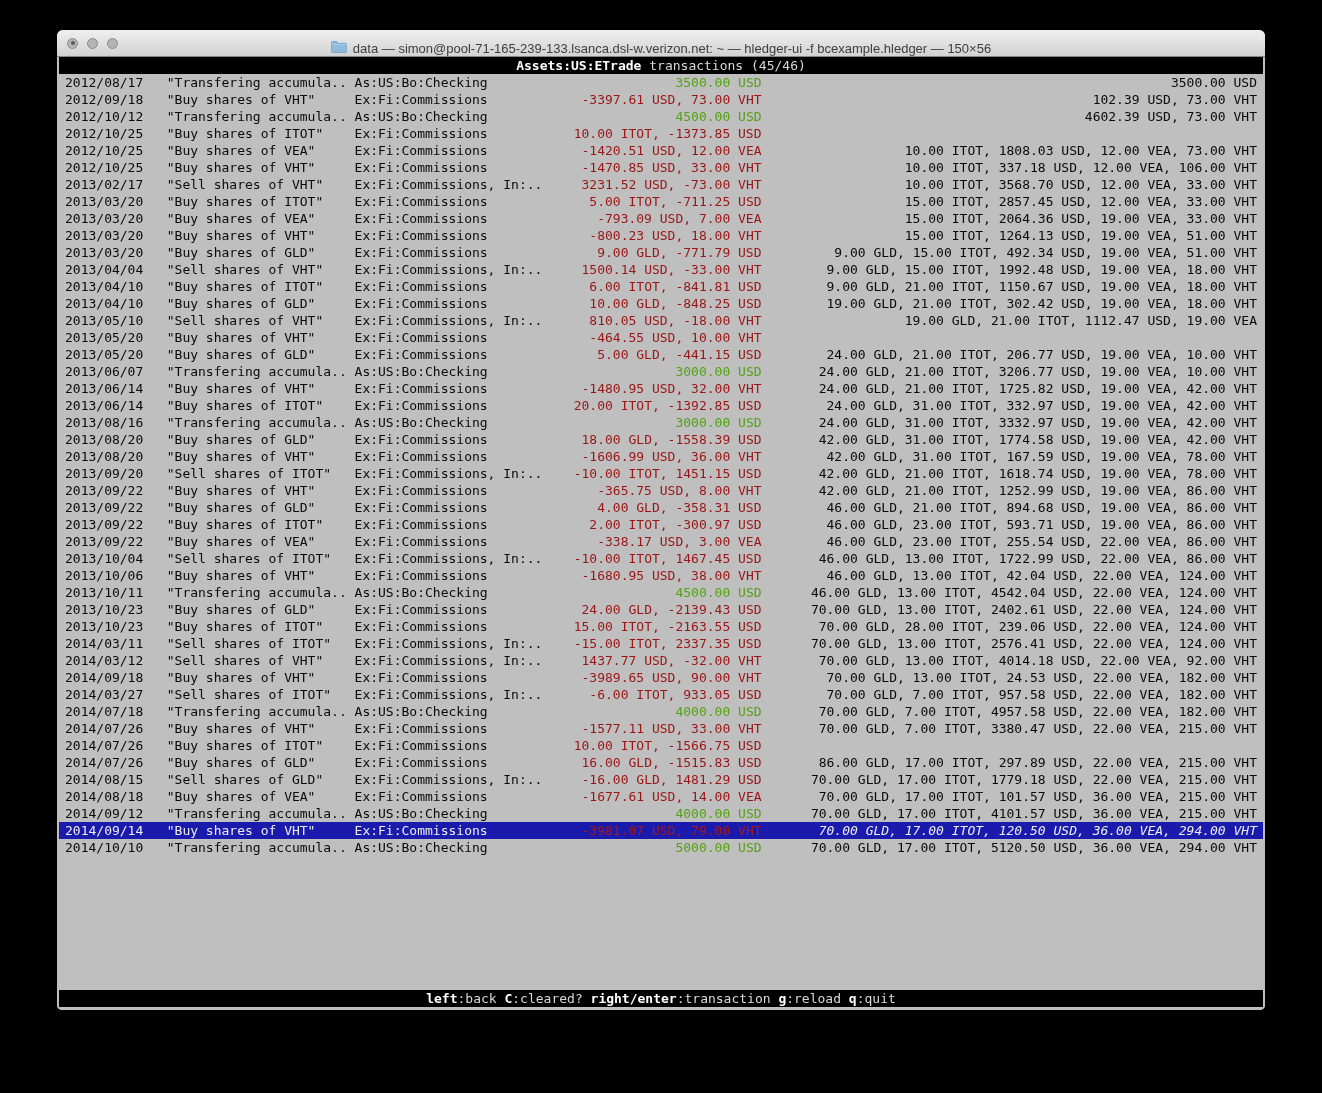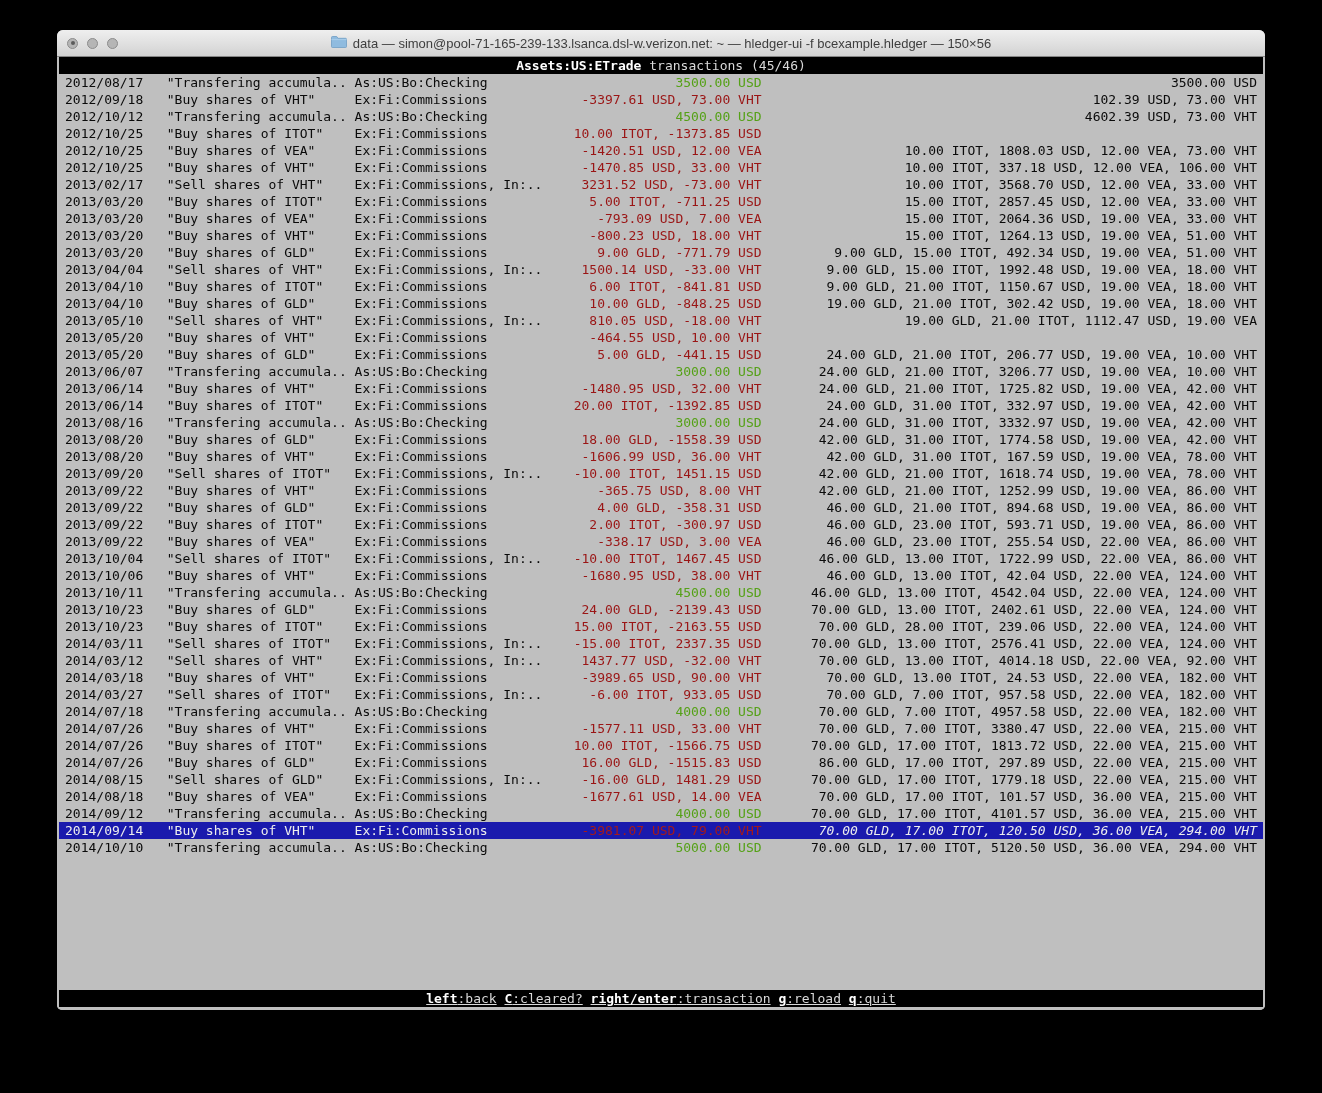--- a/index.html
+++ b/index.html
@@ -9,39 +9,39 @@
     font-family:"DejaVu Sans Mono", monospace;
   }
   .window {
     position:absolute; left:57px; top:30px; width:1208px; height:980px;
     border-radius:6px 6px 5px 5px; overflow:hidden; background:#bfbfbf;
     box-shadow:0 12px 40px rgba(0,0,0,0.6);
   }
   .titlebar {
     height:26px; background:linear-gradient(#efefef,#d2d2d2);
     border-bottom:1px solid #858585; position:relative;
-    display:flex; align-items:center; justify-content:center;
+    display:flex; align-items:flex-end; justify-content:center;
     font:13px "Liberation Sans", sans-serif; color:#3e3e3e;
   }
   .lights { position:absolute; left:10px; top:0; height:100%; display:flex; align-items:center; gap:9px; }
   .light { width:11px; height:11px; border-radius:50%; background:#b5b5b5; border:1px solid #8c8c8c; box-sizing:border-box; position:relative; }
   .light.close::after { content:""; position:absolute; left:2.5px; top:2.5px; width:4px; height:4px; border-radius:50%; background:#5b5b5b; }
   .folder { display:inline-block; vertical-align:-2px; margin-right:6px; }
   .term {
     position:absolute; top:27px; left:0; right:0; bottom:0;
     background:#bfbfbf; font:13px/17px "DejaVu Sans Mono", monospace;
     color:#0a0a0a; padding:0 2px;
   }
   .bar { height:17px; background:#000; color:#d9d9d9; display:flex; align-items:center;flex-direction:column; }
   .bar .rule { flex:1 1 auto; height:2px; background:#dcdcdc; }
   .bar .txt { flex:0 0 auto; margin:0 7px; white-space:pre; }
   .bar b { color:#fff; font-weight:bold; }
   .topbar b { margin-right:1ch; }
   .footerbar { position:absolute; left:2px; right:2px; bottom:3px; }
-  .keyhint { white-space:pre;text-decoration:underline; }
+  .keyhint { white-space:pre; }
   .keyhint + .keyhint { margin-left:1ch; }
   .rows {}
   .trow { height:17px; display:flex; padding:0 6px; white-space:pre; overflow:hidden; }
   .c-date   { flex:0 0 13ch; }
   .c-desc   { flex:0 0 24ch; }
   .c-acct   { flex:0 0 25ch; }
   .c-change { flex:0 0 27ch; text-align:right; }
   .c-bal    { flex:1 1 auto; text-align:right; }
   .negative { color:#9a1515; }
   .positive { color:#55a117; }
@@ -315,21 +315,21 @@
     <span class="c-bal">70.00 GLD, 13.00 ITOT, 2576.41 USD, 22.00 VEA, 124.00 VHT</span>
   </div>
         <div class="trow">
     <span class="c-date">2014/03/12</span>
     <span class="c-desc">"Sell shares of VHT"</span>
     <span class="c-acct">Ex:Fi:Commissions, In:..</span>
     <span class="c-change negative">1437.77 USD, -32.00 VHT</span>
     <span class="c-bal">70.00 GLD, 13.00 ITOT, 4014.18 USD, 22.00 VEA, 92.00 VHT</span>
   </div>
         <div class="trow">
-    <span class="c-date">2014/03/18</span>
+    <span class="c-date">2014/09/18</span>
     <span class="c-desc">"Buy shares of VHT"</span>
     <span class="c-acct">Ex:Fi:Commissions</span>
     <span class="c-change negative">-3989.65 USD, 90.00 VHT</span>
     <span class="c-bal">70.00 GLD, 13.00 ITOT, 24.53 USD, 22.00 VEA, 182.00 VHT</span>
   </div>
         <div class="trow">
     <span class="c-date">2014/03/27</span>
     <span class="c-desc">"Sell shares of ITOT"</span>
     <span class="c-acct">Ex:Fi:Commissions, In:..</span>
     <span class="c-change negative">-6.00 ITOT, 933.05 USD</span>
@@ -347,21 +347,20 @@
     <span class="c-desc">"Buy shares of VHT"</span>
     <span class="c-acct">Ex:Fi:Commissions</span>
     <span class="c-change negative">-1577.11 USD, 33.00 VHT</span>
     <span class="c-bal">70.00 GLD, 7.00 ITOT, 3380.47 USD, 22.00 VEA, 215.00 VHT</span>
   </div>
         <div class="trow">
     <span class="c-date">2014/07/26</span>
     <span class="c-desc">"Buy shares of ITOT"</span>
     <span class="c-acct">Ex:Fi:Commissions</span>
     <span class="c-change negative">10.00 ITOT, -1566.75 USD</span>
-    <span class="c-bal">70.00 GLD, 17.00 ITOT, 1813.72 USD, 22.00 VEA, 215.00 VHT</span>
   </div>
         <div class="trow">
     <span class="c-date">2014/07/26</span>
     <span class="c-desc">"Buy shares of GLD"</span>
     <span class="c-acct">Ex:Fi:Commissions</span>
     <span class="c-change negative">16.00 GLD, -1515.83 USD</span>
     <span class="c-bal">86.00 GLD, 17.00 ITOT, 297.89 USD, 22.00 VEA, 215.00 VHT</span>
   </div>
         <div class="trow">
     <span class="c-date">2014/08/15</span>

